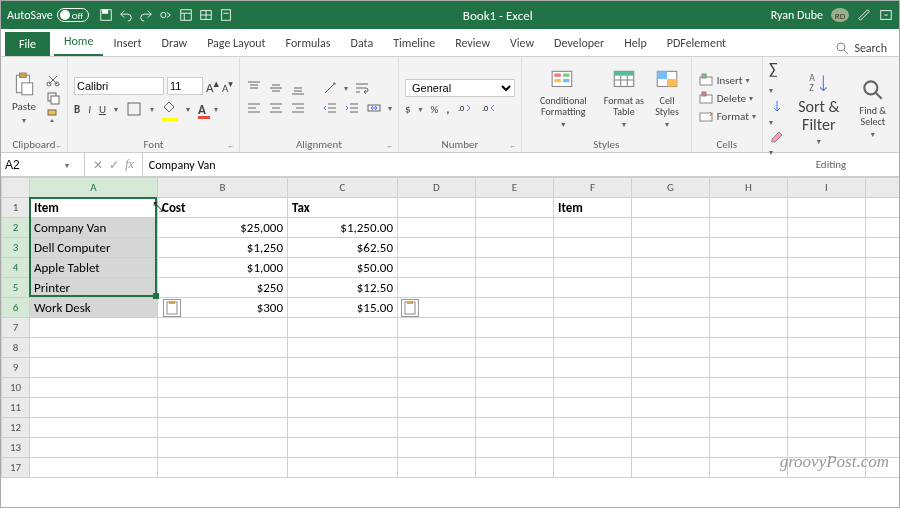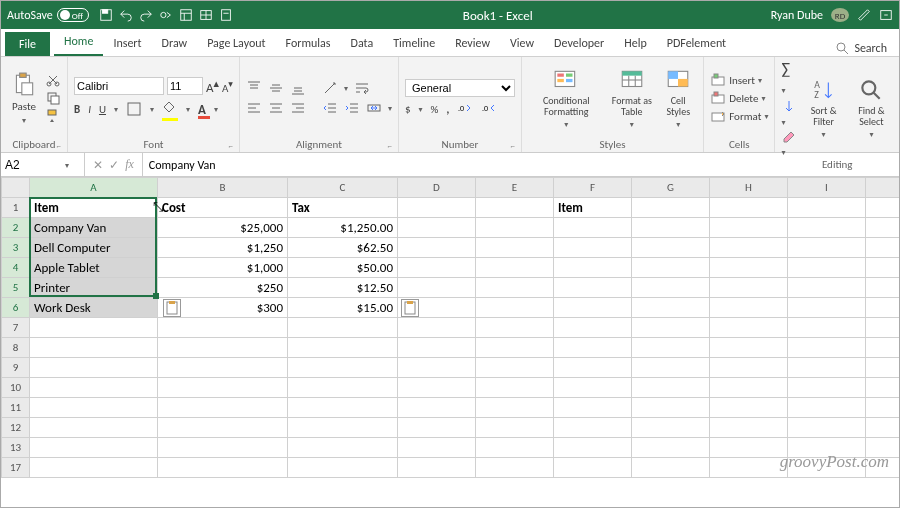--- a/index.html
+++ b/index.html
@@ -383,21 +383,21 @@
             <path d="M3 10l7-7 3 3-7 7H3z" fill="#f9b" stroke="#888"></path>
           </svg>
           <span class="chev">▾</span>
       </div>
       <div class="btn-lg">
         <svg viewBox="0 0 24 24">
             <text x="3" y="10" font-size="9" fill="#666">A</text>
             <text x="3" y="19" font-size="9" fill="#666">Z</text>
             <path d="M16 5v14M13 16l3 3 3-3" fill="none" stroke="#47f"></path>
           </svg>
-        <span style="font-size:10px;line-height:1.1;text-align:center">Sort &amp; Filter</span>
+        <span style="font-size:16px;line-height:1.1;text-align:center">Sort &amp; Filter</span>
           <span class="chev">▾</span>
       </div>
       <div class="btn-lg">
         <svg viewBox="0 0 24 24">
             <circle cx="10" cy="10" r="6" fill="none" stroke="#666" stroke-width="2"></circle>
             <line x1="14" y1="14" x2="20" y2="20" stroke="#666" stroke-width="2"></line>
           </svg>
         <span style="font-size:10px;line-height:1.1;text-align:center">Find &amp; Select</span>
           <span class="chev">▾</span>
       </div>

